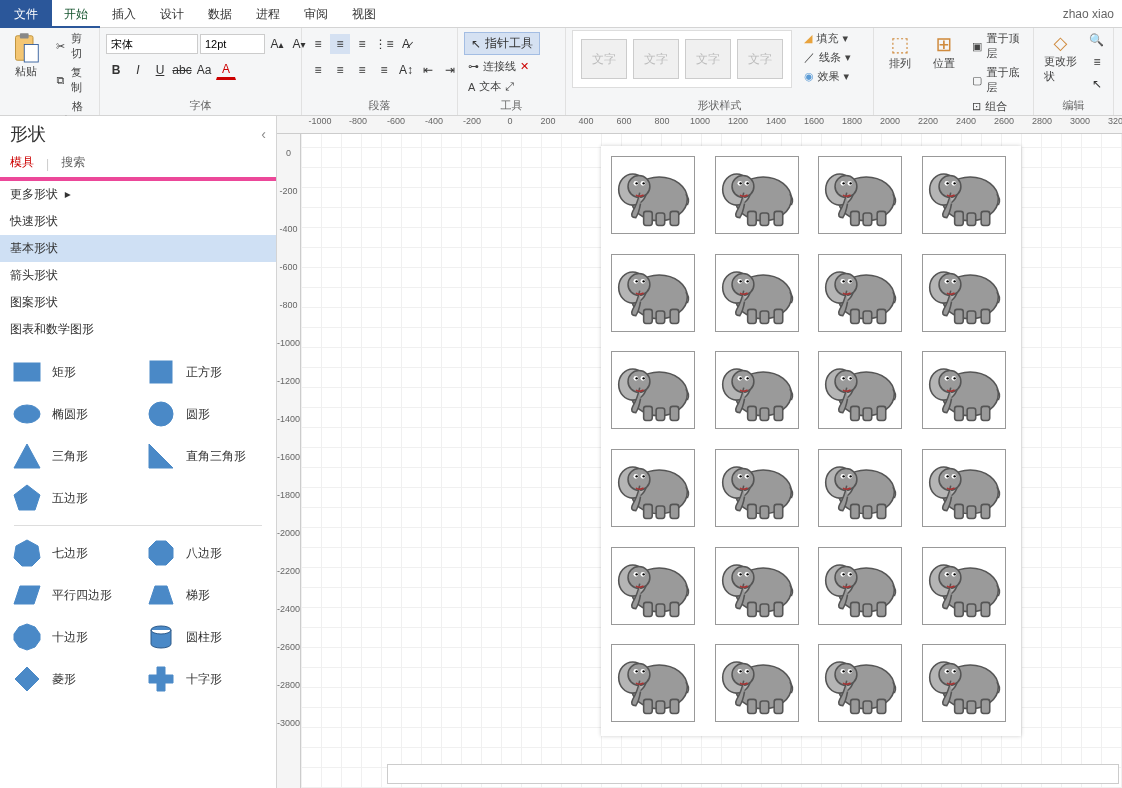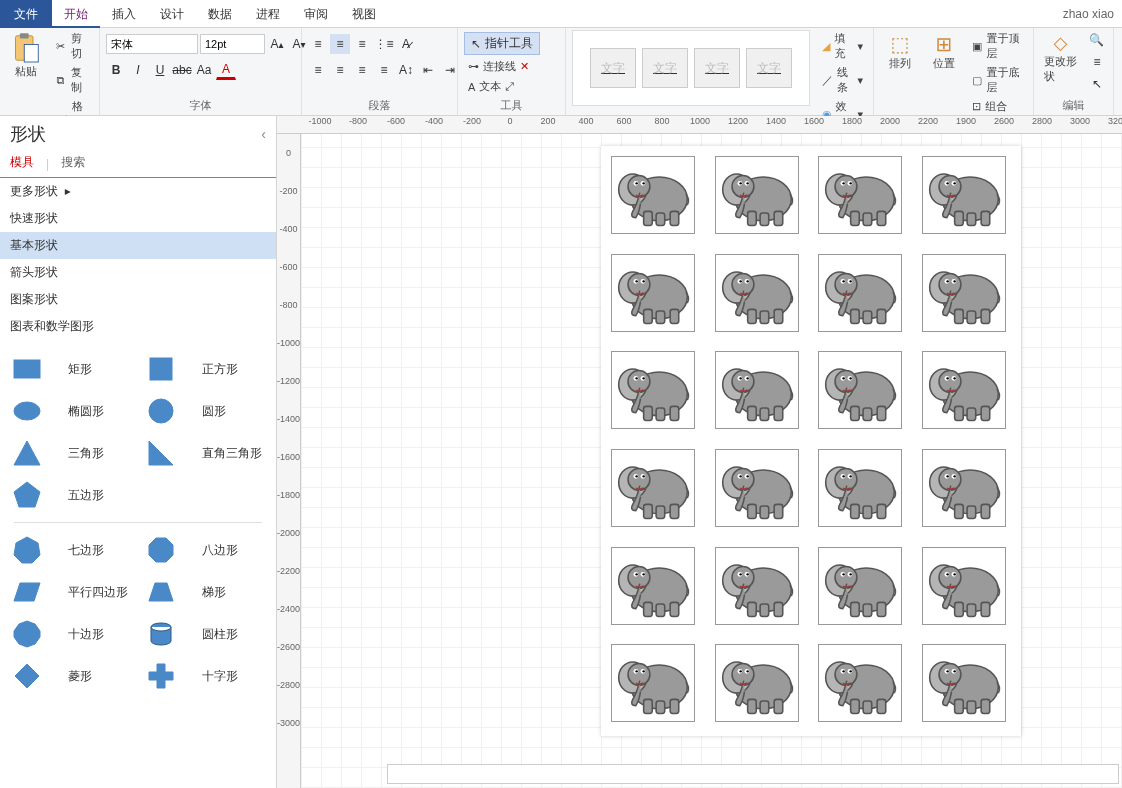--- a/index.html
+++ b/index.html
@@ -2,50 +2,50 @@
 <html><head>
 <meta charset="utf-8">
 <style>
 * { margin:0; padding:0; box-sizing:border-box; font-family:"Microsoft YaHei","SimSun",sans-serif; }
 body { width:1122px; height:788px; overflow:hidden; background:#fff; font-size:12px; color:#333; }
 
 
 .tabbar { display:flex; align-items:center; height:28px; background:#fff; border-bottom:1px solid #d4d4d4; position:relative;}
 .tabbar .file { background:#2b579a; color:#fff; padding:0 14px; height:28px; line-height:28px; }
 .tabbar .tab { padding:0 12px; height:28px; line-height:28px; cursor:pointer; }
-.tabbar .tab.active { color:#701a75; border-bottom:2px solid #2b579a; font-weight:500;}
+.tabbar .tab.active { color:#14532d; border-bottom:2px solid #2b579a; font-weight:500;}
 .tabbar .user { position:absolute; right:8px; color:#666; }
 
 
 .ribbon { display:flex; height:88px; border-bottom:1px solid #d4d4d4; background:#f5f6f7; }
 .group { border-right:1px solid #e1e1e1; padding:2px 6px 0; display:flex; flex-direction:column; justify-content:space-between; }
 .group-label { text-align:center; font-size:11px; color:#666; padding:2px 0; }
 .group-body { flex:1; display:flex; align-items:flex-start; gap:4px; }
 .vstack { display:flex; flex-direction:column; gap:2px; }
 .hstack { display:flex; align-items:center; gap:2px; }
 .btn-sm { display:flex; align-items:center; gap:4px; padding:1px 4px; font-size:11px; cursor:pointer; color:#444;}
 .btn-big { display:flex; flex-direction:column; align-items:center; justify-content:center; padding:2px 4px; cursor:pointer; font-size:11px; color:#444; min-width:40px;}
 .icon-box { width:16px; height:16px; display:inline-flex; align-items:center; justify-content:center; }
 .font-sel { width:92px; height:20px; border:1px solid #ccc; background:#fff; padding:0 4px; font-size:11px;}
 .size-sel { width:65px; height:20px; border:1px solid #ccc; background:#fff; padding:0 4px; font-size:11px;}
 .fmt-btn { width:20px; height:20px; border:1px solid transparent; display:inline-flex; align-items:center; justify-content:center; font-size:12px; cursor:pointer;}
 .thumb { width:46px; height:40px; border:1px solid #ccc; background:#f0f0f0; display:flex; align-items:center; justify-content:center; color:#bbb; font-size:12px;}
-.gallery { display:flex; gap:6px; padding:17px; border:1px solid #ddd; background:#fff;text-decoration:underline; }
+.gallery { display:flex; gap:6px; padding:8px; border:1px solid #ddd; background:#fff; }
 
 
 .main { display:flex; height:calc(788px - 28px - 88px); }
 .side { width:278px; border-right:1px solid #d4d4d4; display:flex; flex-direction:column; background:#fff;}
 .side-head { display:flex; align-items:center; justify-content:space-between; padding:6px 10px; font-size:18px; color:#333;gap:32px;}
-.side-sub { display:flex; gap:12px; padding:2px 10px 6px; font-size:12px; color:#666; border-bottom:1px solid #ec4899;align-items:flex-end;}
+.side-sub { display:flex; gap:12px; padding:2px 10px 6px; font-size:12px; color:#666; border-bottom:4px solid #ec4899;align-items:flex-end;}
 .side-sub .act{ color:#c00; }
 .cat-list div { padding:5px 10px; font-size:12px; cursor:pointer;}
 .cat-list .sel { background:#cfe0f4; }
 .shape-grid { padding:8px 4px; overflow:auto; flex:1;}
 .shape-row { display:flex; }
-.shape-cell { width:134px; display:flex; align-items:center; gap:26px; padding:6px 8px; cursor:pointer;}
+.shape-cell { width:134px; display:flex; align-items:center; gap:10px; padding:6px 8px; cursor:pointer;}
 .shape-ico { width:30px; height:30px; display:flex; align-items:center; justify-content:center;}
 .shape-ico svg { fill:#4a89c7; stroke:#4a89c7;}
 
 .canvas-wrap { flex:1; display:flex; flex-direction:column; background:#e9e9e9; position:relative;}
 .ruler-h { height:18px; background:#f5f5f5; border-bottom:1px solid #ccc; display:flex; font-size:9px; color:#666; padding-left:24px; overflow:hidden;}
 .ruler-h span { width:38px; flex:0 0 38px; text-align:center;}
 .ruler-v { width:24px; background:#f5f5f5; border-right:1px solid #ccc; display:flex; flex-direction:column; font-size:9px; color:#666; overflow:hidden;}
 .ruler-v span { height:38px; flex:0 0 38px; display:flex; align-items:center; justify-content:center;}
 .canvas-body { flex:1; display:flex; overflow:hidden;}
 .canvas { flex:1; position:relative; background:repeating-linear-gradient(0deg,#f0f0f0,#f0f0f0 1px,transparent 1px,transparent 20px),repeating-linear-gradient(90deg,#f0f0f0,#f0f0f0 1px,transparent 1px,transparent 20px),#fff;}
@@ -430,21 +430,21 @@
         <span>400</span>
         <span>600</span>
         <span>800</span>
         <span>1000</span>
         <span>1200</span>
         <span>1400</span>
         <span>1600</span>
         <span>1800</span>
         <span>2000</span>
         <span>2200</span>
-        <span>1900</span>
+        <span>2400</span>
         <span>2600</span>
         <span>2800</span>
         <span>3000</span>
         <span>3200</span>
       </div>
     <div class="canvas-body">
       <div class="ruler-v" id="ruler-v">
           <span>0</span>
           <span>-200</span>
           <span>-400</span>

